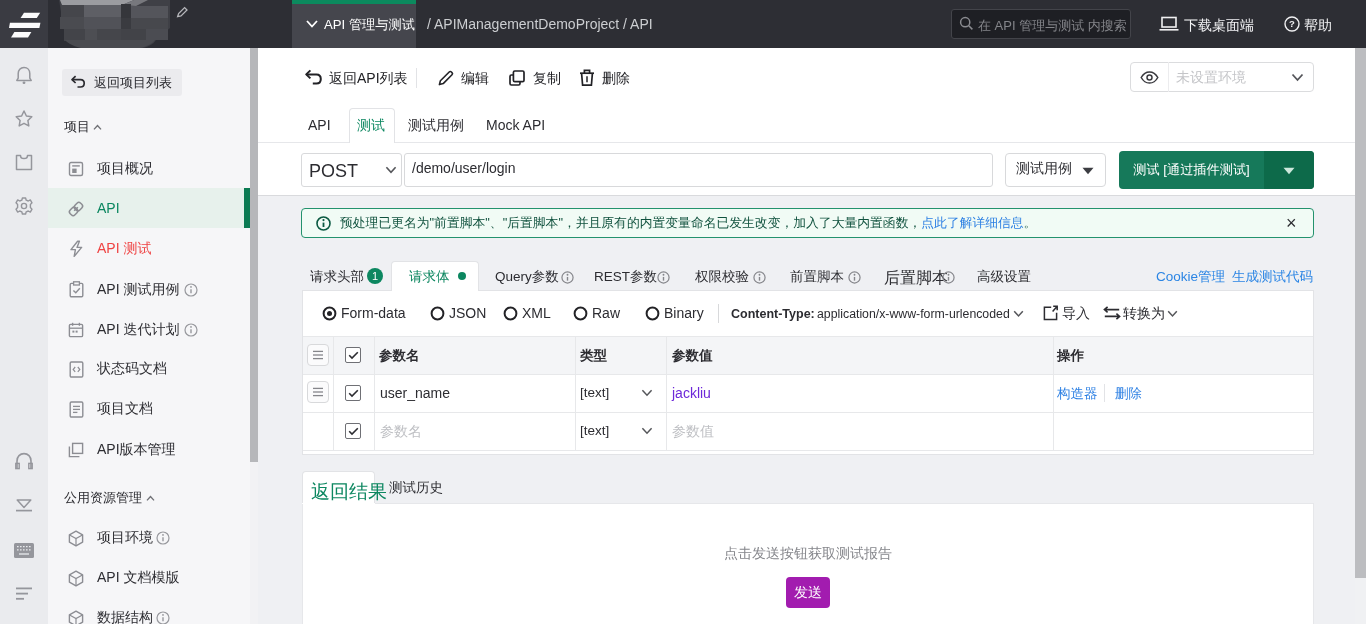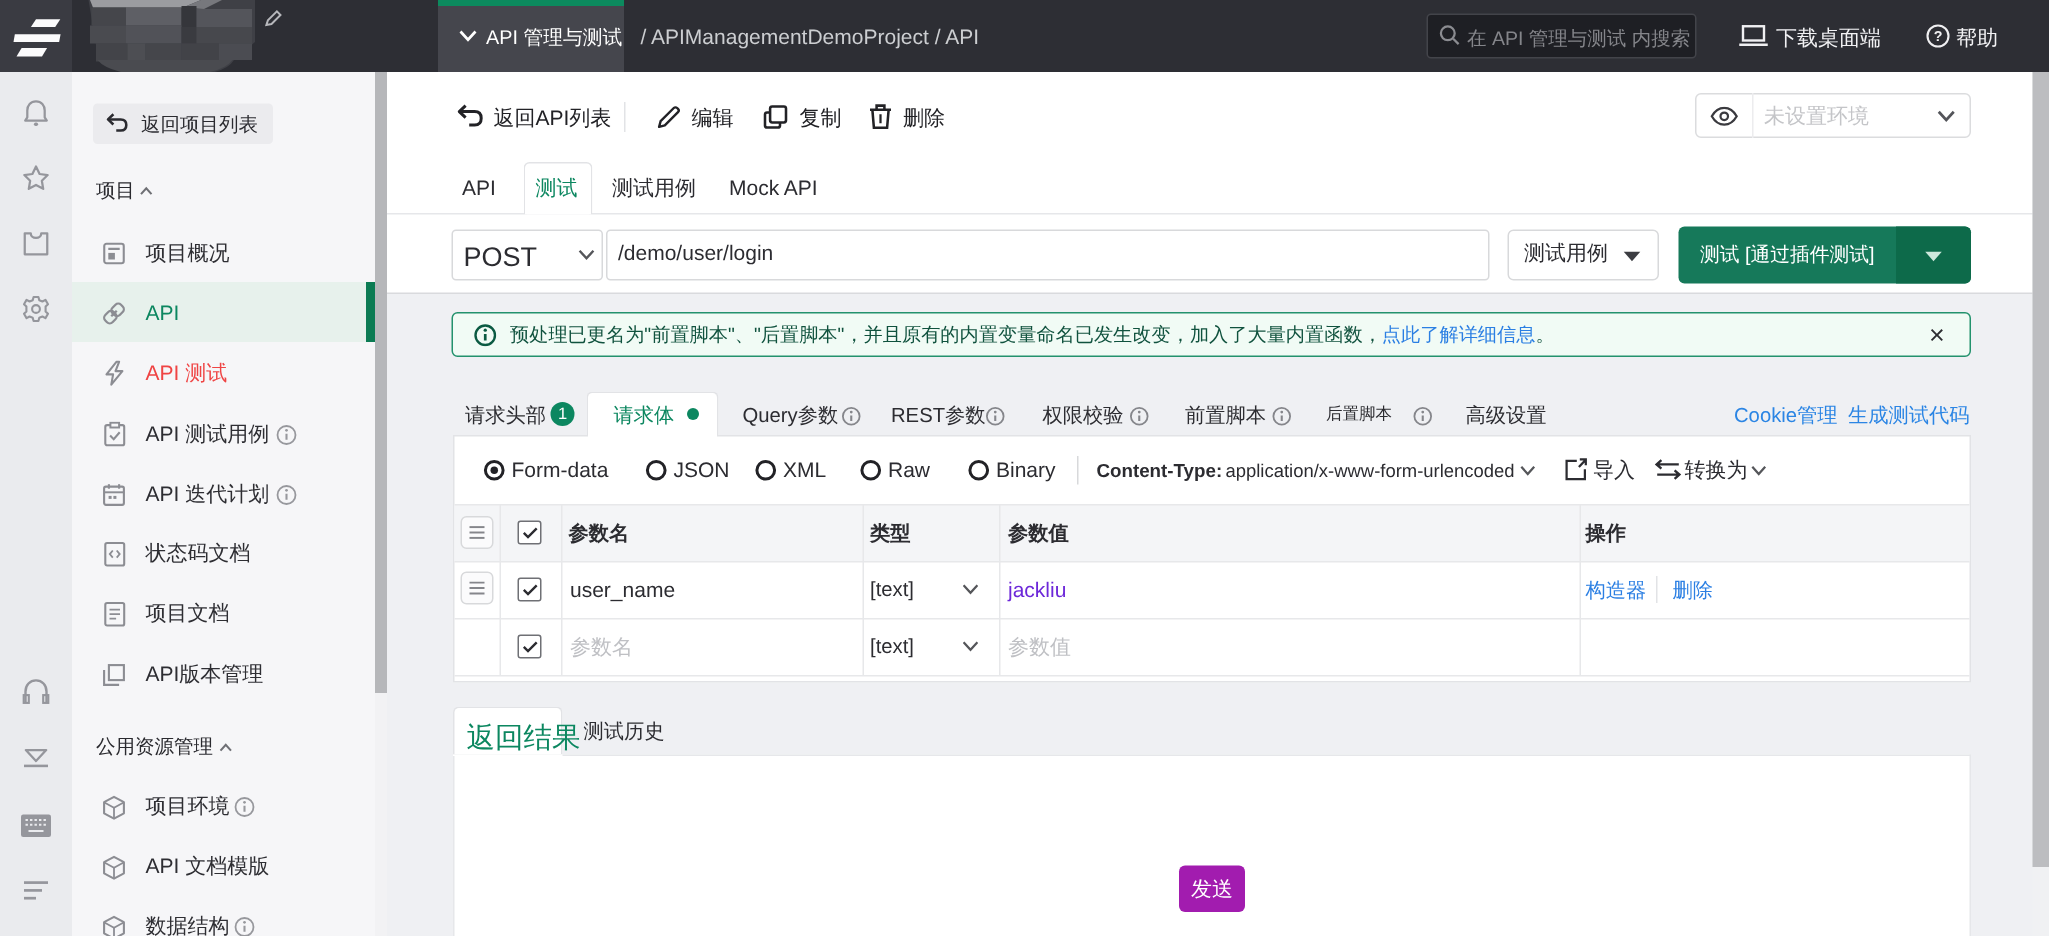--- a/index.html
+++ b/index.html
@@ -314,21 +314,21 @@
 
   <div class="abs" style="left:310px;top:268px;font-size:13.5px;color:#2c2c31;">请求头部</div>
   <div class="abs" style="left:367px;top:268px;width:16px;height:16px;background:#0c8760;border-radius:50%;color:#fff;font-size:11px;text-align:center;line-height:16px;">1</div>
   <div class="abs" style="left:391px;top:261px;width:88px;height:30px;background:#fff;border:1px solid #e2e3e6;border-bottom:none;border-radius:4px 4px 0 0;"></div>
   <div class="abs" style="left:409px;top:268px;font-size:13.5px;color:#0c8760;">请求体</div>
   <div class="abs" style="left:458px;top:272px;width:8px;height:8px;background:#0c8760;border-radius:50%;"></div>
   <div class="abs" style="left:495px;top:268px;font-size:13.5px;color:#2c2c31;">Query参数</div>
   <div class="abs" style="left:594px;top:268px;font-size:13.5px;color:#2c2c31;">REST参数</div>
   <div class="abs" style="left:695px;top:268px;font-size:13.5px;color:#2c2c31;">权限校验</div>
   <div class="abs" style="left:790px;top:268px;font-size:13.5px;color:#2c2c31;">前置脚本</div>
-  <div class="abs" style="left:884px;top:268px;font-size:11px;color:#2c2c31;">后置脚本</div>
+  <div class="abs" style="left:884px;top:268px;font-size:16px;color:#2c2c31;">后置脚本</div>
   <div class="abs" style="left:977px;top:268px;font-size:13.5px;color:#2c2c31;">高级设置</div>
   <svg class="abs" style="left:561px;top:271px;" width="13" height="13" viewBox="0 0 14 14">
       <circle cx="7" cy="7" r="6" fill="none" stroke="#85868b" stroke-width="1.3"></circle>
       <line x1="7" y1="6.4" x2="7" y2="10.4" stroke="#85868b" stroke-width="1.5"></line>
       <circle cx="7" cy="4" r="1" fill="#85868b"></circle>
     </svg>
   <svg class="abs" style="left:657px;top:271px;" width="13" height="13" viewBox="0 0 14 14">
       <circle cx="7" cy="7" r="6" fill="none" stroke="#85868b" stroke-width="1.3"></circle>
       <line x1="7" y1="6.4" x2="7" y2="10.4" stroke="#85868b" stroke-width="1.5"></line>
       <circle cx="7" cy="4" r="1" fill="#85868b"></circle>
@@ -455,18 +455,19 @@
       <polyline points="1.4,1.2 6,6.2 10.6,1.2" fill="none" stroke="#55565a" stroke-width="1.5"></polyline>
     </svg>
   <div class="abs" style="left:672px;top:423px;color:#bfc0c4;">参数值</div>
 
   <div class="abs" style="left:302px;top:471px;width:73px;height:32px;background:#fff;border:1px solid #e2e3e6;border-bottom:none;border-radius:4px 4px 0 0;"></div>
   <div class="abs" style="left:311px;top:479px;font-size:19px;color:#0c8760;">返回结果</div>
   <div class="abs" style="left:389px;top:479px;font-size:13.5px;color:#2c2c31;">测试历史</div>
 
   <div class="abs" style="left:302px;top:503px;width:1012px;height:121px;background:#fff;border:1px solid #e6e7ea;border-bottom:none;"></div>
   <div class="abs" style="left:302px;top:503px;width:73px;height:1px;background:#fff;"></div>
+  <div class="abs" style="left:302px;top:545px;width:1012px;text-align:center;color:#85868b;">点击发送按钮获取测试报告</div>
   <div class="abs" style="left:786px;top:577px;width:44px;height:31px;background:#a21caf;border-radius:4px;color:#fff;text-align:center;line-height:31px;">发送</div>
 
   <div class="abs" style="left:1355px;top:48px;width:11px;height:576px;background:#f0f1f3;"></div>
   <div class="abs" style="left:1355px;top:48px;width:11px;height:530px;background:#bcbdc0;"></div>
 
 </div>
 
 </body></html>

